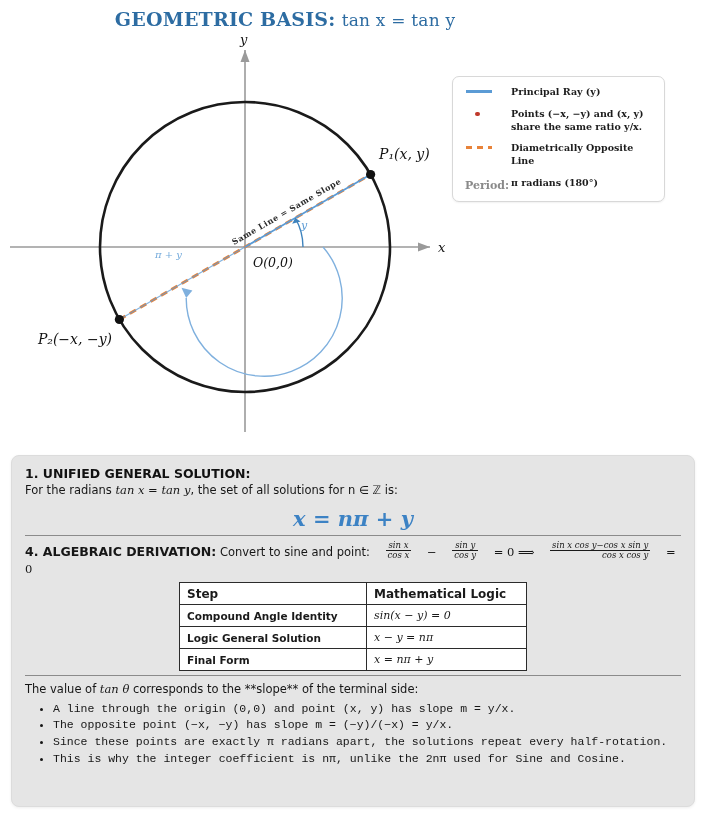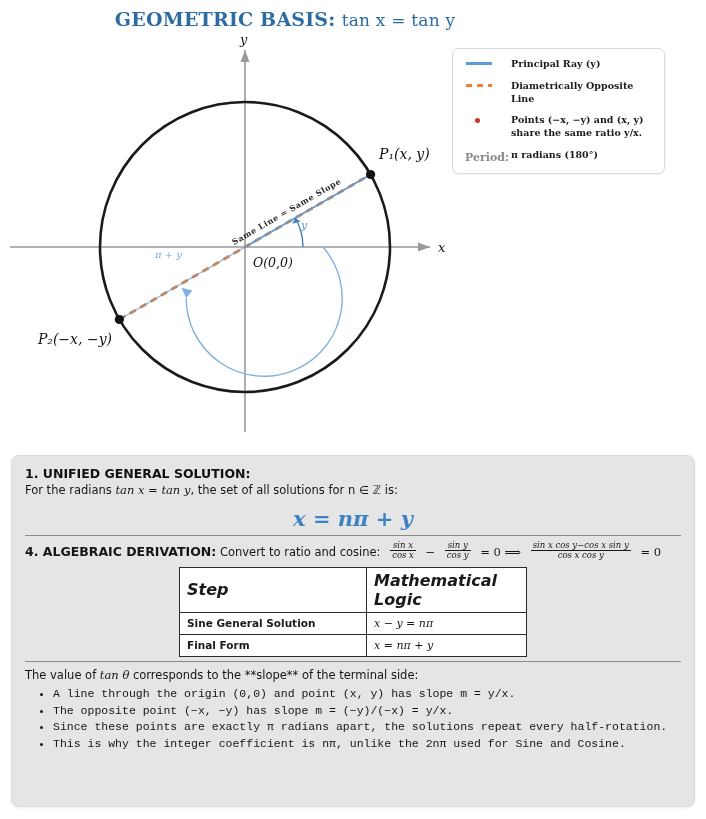--- a/index.html
+++ b/index.html
@@ -40,21 +40,21 @@
     top: 32px;
     width: 706px;
     height: 410px;
   }
   #figure svg { display: block; }
 
   
   #legend {
     position: absolute;
     left: 452px;
-    top: 48px;
+    top: 76px;
     width: 213px;
     box-sizing: border-box;
     background: #ffffff;
     border: 1px solid #d8d8d8;
     border-radius: 7px;
     padding: 9px 10px 8px 10px;
     box-shadow: 0 1px 2px rgba(0,0,0,0.06);
   }
   .leg-row {
     display: flex;
@@ -161,46 +161,45 @@
   }
 
   
   .frac {
     display: inline-block;
     vertical-align: middle;
     text-align: center;
     font-family: "DejaVu Serif", "Liberation Serif", serif;
     font-size: 8.5px;
     line-height: 1.12;
-    margin: 0 6px;
+    margin: 0 12px;
     position: relative;
     top: -1px;
   }
   .frac .num { display: block; padding: 0 2px; border-bottom: 0.9px solid #1a1a1a; }
-  .frac .den { display: block; padding: 0 2px; }
+  .frac .den { display: block; padding: 0 2px; text-align: right; }
 
   
   #logic-table {
     border-collapse: collapse;
     margin: 5px auto 4px auto;
     width: 348px;
     background: #ffffff;
   }
   #logic-table th, #logic-table td {
     border: 1px solid #2b2b2b;
     padding: 3px 7px;
     text-align: left;
     vertical-align: middle;
     height: 15px;
   }
   #logic-table th {
     font-family: "DejaVu Sans", "Liberation Sans", sans-serif;
     font-weight: bold;
-    font-size: 16px;
-    font-style: italic;
+    font-size: 12px;
   }
   #logic-table td.step {
     font-family: "DejaVu Sans", "Liberation Sans", sans-serif;
     font-weight: bold;
     font-size: 10.5px;
     width: 172px;
   }
   #logic-table td.logic {
     font-family: "DejaVu Serif", "Liberation Serif", serif;
     font-size: 11px;
@@ -303,30 +302,30 @@
 
   <div class="leg-row">
     <span class="leg-key">
       <span class="swatch-line"></span>
     </span>
     <span class="leg-label">Principal Ray (y)</span>
   </div>
 
   <div class="leg-row">
     <span class="leg-key">
+      <span class="swatch-dot"></span>
+    </span>
+    <span class="leg-label">Points (−x, −y) and (x, y) share the same ratio y/x.</span>
+  </div>
+
+  <div class="leg-row">
+    <span class="leg-key">
       <span class="swatch-dash"></span>
     </span>
     <span class="leg-label">Diametrically Opposite Line</span>
-  </div>
-
-  <div class="leg-row">
-    <span class="leg-key">
-      <span class="swatch-dot"></span>
-    </span>
-    <span class="leg-label">Points (−x, −y) and (x, y) share the same ratio y/x.</span>
   </div>
 
   <div class="leg-row">
     <span class="leg-period-key">Period:</span>
     <span class="leg-label">π radians (180°)</span>
   </div>
 
 </div>
 
 <div id="panel">
@@ -338,21 +337,21 @@
       <span class="mathline mi">tan x = tan y</span><span>, the set of all solutions for n ∈ ℤ is:</span>
     </div>
     <div class="bigeq">x = nπ + y</div>
   </div>
 
   <hr class="divider">
 
   <div>
     <div class="sec-text">
       <span class="inline-head">4. ALGEBRAIC DERIVATION:</span>
-      <span>Convert to ratio and cosine:</span>
+      <span>Convert to sine and point:</span>
       <span class="frac">
         <span class="num mi">sin x</span>
         <span class="den mi">cos x</span>
       </span>
       <span class="mathline">−</span>
       <span class="frac">
         <span class="num mi">sin y</span>
         <span class="den mi">cos y</span>
       </span>
       <span class="mathline">= 0</span>
@@ -366,21 +365,25 @@
 
     <table id="logic-table">
       <thead>
         <tr>
           <th>Step</th>
           <th>Mathematical Logic</th>
         </tr>
       </thead>
       <tbody>
         <tr>
-          <td class="step">Sine General Solution</td>
+          <td class="step">Compound Angle Identity</td>
+          <td class="logic">sin(x − y) = 0</td>
+        </tr>
+        <tr>
+          <td class="step">Logic General Solution</td>
           <td class="logic">x − y = nπ</td>
         </tr>
         <tr>
           <td class="step">Final Form</td>
           <td class="logic">x = nπ + y</td>
         </tr>
       </tbody>
     </table>
   </div>
 

